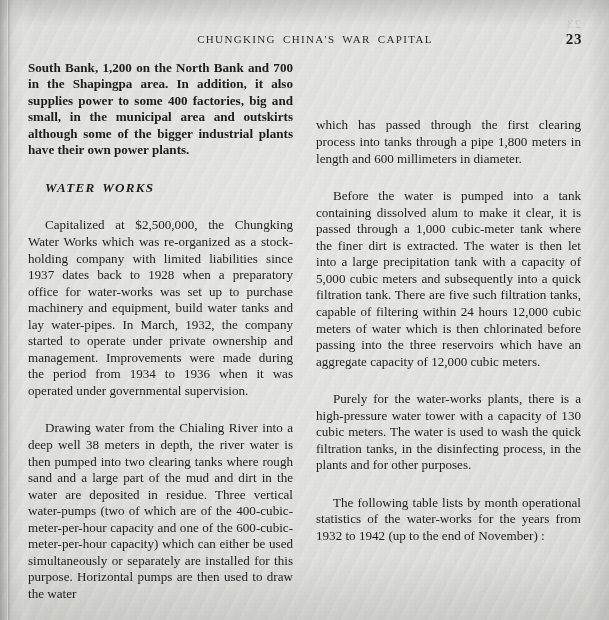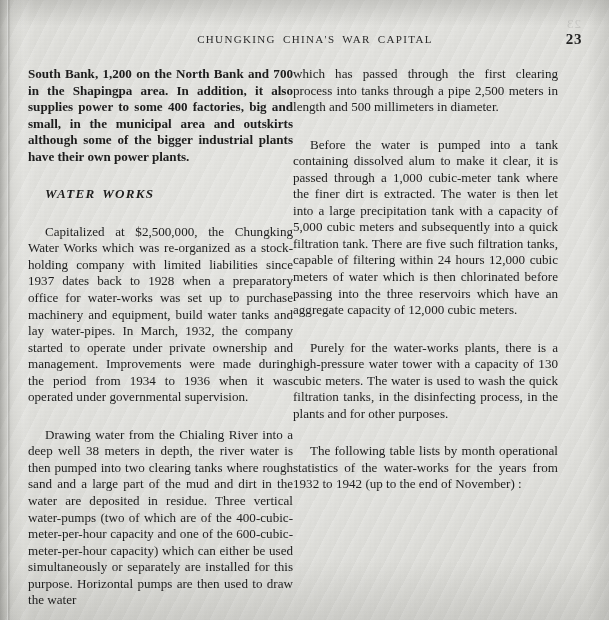--- a/index.html
+++ b/index.html
@@ -110,20 +110,22 @@
   }
 
   
   .columns {
     position: absolute;
     left: 28px;
     top: 66px;
     width: 553px;
     height: 530px;
     display: flex;
+    gap: 23px;
+    align-items: center;
   }
   .col {
     width: 265px;
     flex: 0 0 265px;
   }
   .col p {
     margin: 0;
     font-size: 13.1px;
     line-height: 16.55px;
     text-align: justify;
@@ -178,21 +180,21 @@
       <p class="section-head">WATER WORKS</p>
 
       <p>Capitalized at $2,500,000, the Chungking Water Works which was re-organized as a stock-holding company with limited liabilities since 1937 dates back to 1928 when a preparatory office for water-works was set up to purchase machinery and equipment, build water tanks and lay water-pipes. In March, 1932, the company started to operate under private ownership and management. Improvements were made during the period from 1934 to 1936 when it was operated under governmental supervision.</p>
 
       <p>Drawing water from the Chialing River into a deep well 38 meters in depth, the river water is then pumped into two clearing tanks where rough sand and a large part of the mud and dirt in the water are deposited in residue. Three vertical water-pumps (two of which are of the 400-cubic-meter-per-hour capacity and one of the 600-cubic-meter-per-hour capacity) which can either be used simultaneously or separately are installed for this purpose. Horizontal pumps are then used to draw the water</p>
 
     </div>
 
     <div class="col">
 
-      <p class="noindent">which has passed through the first clearing process into tanks through a pipe 2,500 meters in length and 500 millimeters in diameter.</p>
+      <p class="noindent">which has passed through the first clearing process into tanks through a pipe 1,800 meters in length and 600 millimeters in diameter.</p>
 
       <p>Before the water is pumped into a tank containing dissolved alum to make it clear, it is passed through a 1,000 cubic-meter tank where the finer dirt is extracted. The water is then let into a large precipitation tank with a capacity of 5,000 cubic meters and subsequently into a quick filtration tank. There are five such filtration tanks, capable of filtering within 24 hours 12,000 cubic meters of water which is then chlorinated before passing into the three reservoirs which have an aggregate capacity of 12,000 cubic meters.</p>
 
       <p>Purely for the water-works plants, there is a high-pressure water tower with a capacity of 130 cubic meters. The water is used to wash the quick filtration tanks, in the disinfecting process, in the plants and for other purposes.</p>
 
 
       <p>The following table lists by month operational statistics of the water-works for the years from 1932 to 1942 (up to the end of November) :</p>
 
     </div>
 

